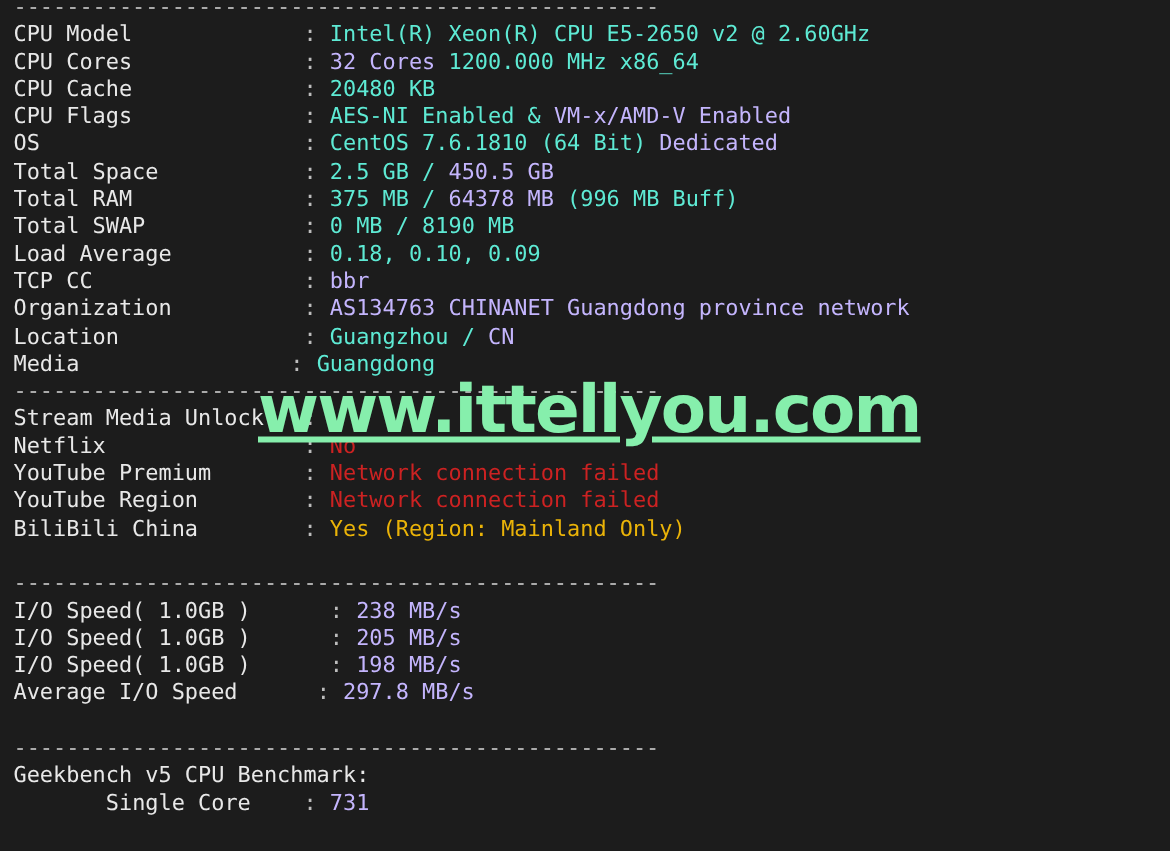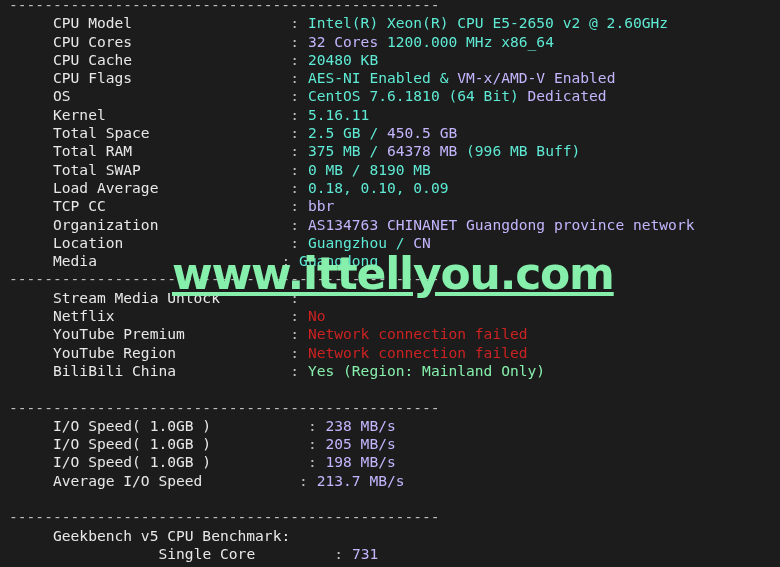--- a/index.html
+++ b/index.html
@@ -20,26 +20,26 @@
     position: absolute;
     left: 0;
     top: -4px;
     width: 780px;
   }
   .line {
     white-space: pre;
     height: 18.3px;
     letter-spacing: 0px;
   }
-  .lbl   { color: #e8e8e8; margin-left: 44px; }
+  .lbl   { color: #e8e8e8; }
   .colon { color: #bdbdbd; }
   .teal  { color: #5eead4; }
   .yel   { color: #c4b5fd; }
   .red   { color: #cc2222; }
-  .grn   { color: #86efac; }
+  .grn   { color: #eab308; }
   .dash  { color: #bdbdbd; }
   .blank { height: 18.3px; }
   .pad   { padding-left: 9px; }
 
   #watermark {
     position: absolute;
     left: 172px;
     top: 252px;
     font-family: "DejaVu Sans", "Liberation Sans", sans-serif;
     font-weight: bold;
@@ -63,21 +63,20 @@
   <div class="line pad"><span class="lbl">CPU Model</span><span class="lbl">             </span><span class="colon">: </span><span class="teal">Intel(R) Xeon(R) CPU E5-2650 v2 @ 2.60GHz</span></div>
 
   <div class="line pad"><span class="lbl">CPU Cores</span><span class="lbl">             </span><span class="colon">: </span><span class="yel">32 Cores</span><span class="teal"> </span><span class="teal">1200.000 MHz x86_64</span></div>
 
   <div class="line pad"><span class="lbl">CPU Cache</span><span class="lbl">             </span><span class="colon">: </span><span class="teal">20480 KB</span></div>
 
   <div class="line pad"><span class="lbl">CPU Flags</span><span class="lbl">             </span><span class="colon">: </span><span class="teal">AES-NI Enabled &amp; </span><span class="yel">VM-x/AMD-V Enabled</span></div>
 
   <div class="line pad"><span class="lbl">OS</span><span class="lbl">                    </span><span class="colon">: </span><span class="teal">CentOS 7.6.1810 (64 Bit) </span><span class="yel">Dedicated</span></div>
 
-  <div class="line pad"><span class="lbl">Kernel</span><span class="lbl">                </span><span class="colon">: </span><span class="teal">5.16.11</span></div>
 
   <div class="line pad"><span class="lbl">Total Space</span><span class="lbl">           </span><span class="colon">: </span><span class="teal">2.5 GB / </span><span class="yel">450.5 GB</span></div>
 
   <div class="line pad"><span class="lbl">Total RAM</span><span class="lbl">             </span><span class="colon">: </span><span class="teal">375 MB / </span><span class="yel">64378 MB</span><span class="teal"> (996 MB Buff)</span></div>
 
   <div class="line pad"><span class="lbl">Total SWAP</span><span class="lbl">            </span><span class="colon">: </span><span class="teal">0 MB / 8190 MB</span></div>
 
 
   <div class="line pad"><span class="lbl">Load Average</span><span class="lbl">          </span><span class="colon">: </span><span class="teal">0.18, 0.10, 0.09</span></div>
 
@@ -104,21 +103,21 @@
   <div class="blank"></div>
 
   <div class="line pad"><span class="dash">-------------------------------------------------</span></div>
 
   <div class="line pad"><span class="lbl">I/O Speed( 1.0GB )</span><span class="lbl">      </span><span class="colon">: </span><span class="yel">238 MB/s</span></div>
 
   <div class="line pad"><span class="lbl">I/O Speed( 1.0GB )</span><span class="lbl">      </span><span class="colon">: </span><span class="yel">205 MB/s</span></div>
 
   <div class="line pad"><span class="lbl">I/O Speed( 1.0GB )</span><span class="lbl">      </span><span class="colon">: </span><span class="yel">198 MB/s</span></div>
 
-  <div class="line pad"><span class="lbl">Average I/O Speed</span><span class="lbl">      </span><span class="colon">: </span><span class="yel">213.7 MB/s</span></div>
+  <div class="line pad"><span class="lbl">Average I/O Speed</span><span class="lbl">      </span><span class="colon">: </span><span class="yel">297.8 MB/s</span></div>
 
   <div class="blank"></div>
 
   <div class="line pad"><span class="dash">-------------------------------------------------</span></div>
 
   <div class="line pad"><span class="lbl">Geekbench v5 CPU Benchmark:</span></div>
 
   <div class="line pad"><span class="lbl">       </span><span class="lbl">Single Core</span><span class="lbl">    </span><span class="colon">: </span><span class="yel">731</span></div>
 
 </div>

